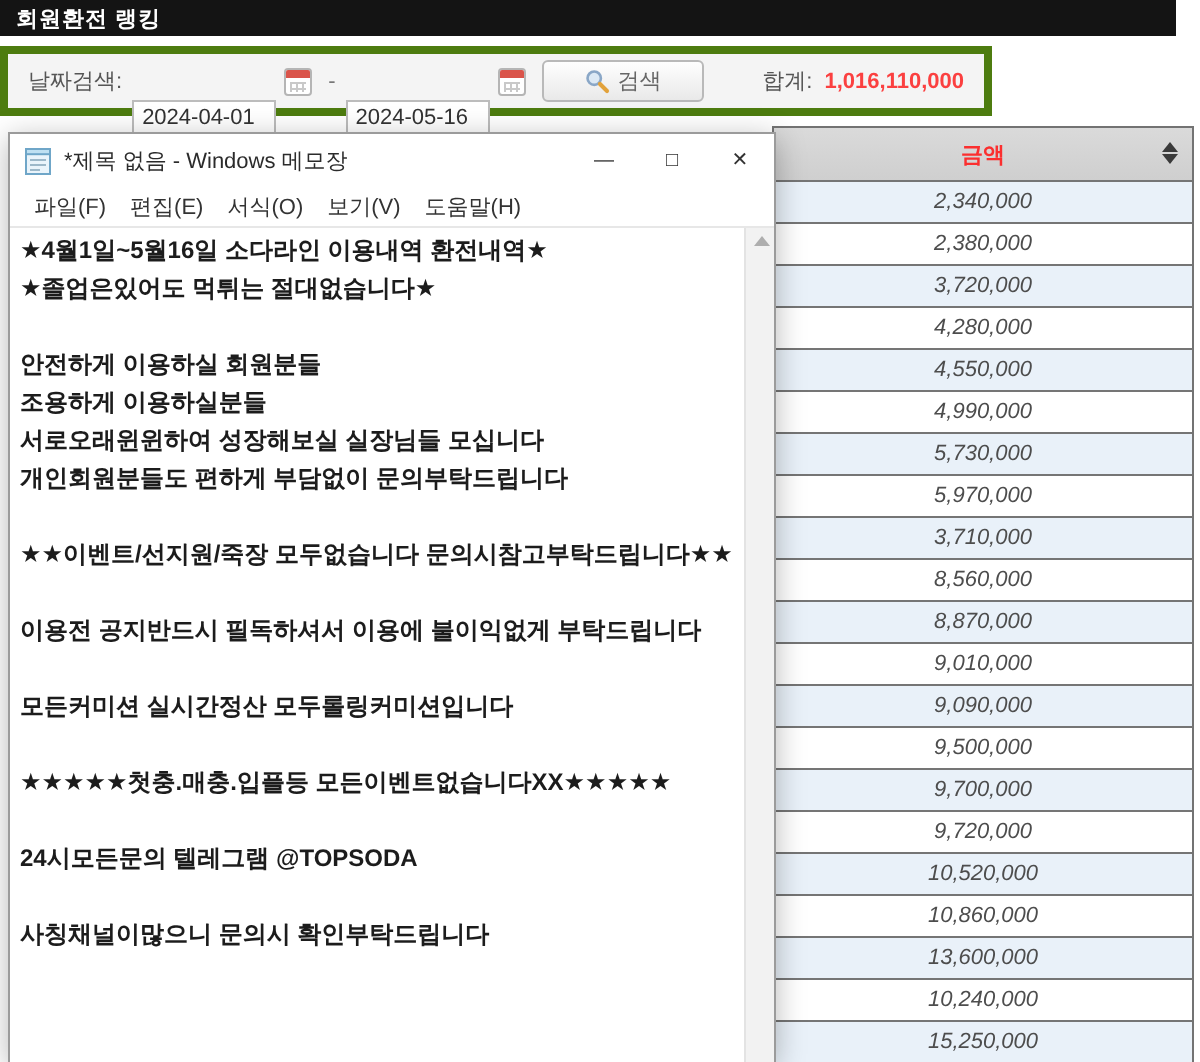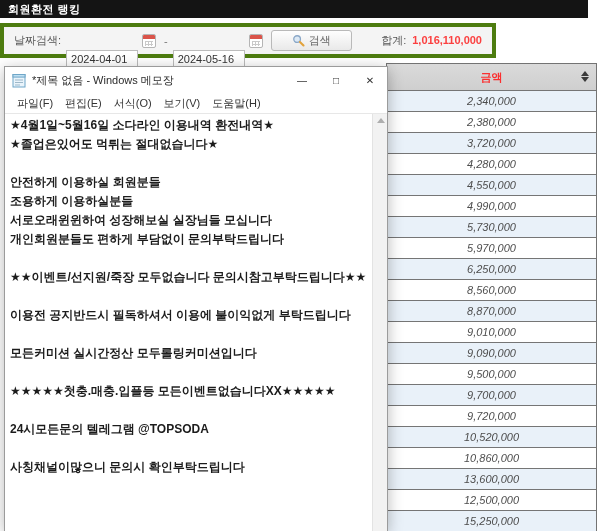--- a/index.html
+++ b/index.html
@@ -111,32 +111,32 @@
   </div>
   <div id="table-rows">
       <div class="t-row alt">2,340,000</div>
       <div class="t-row">2,380,000</div>
       <div class="t-row alt">3,720,000</div>
       <div class="t-row">4,280,000</div>
       <div class="t-row alt">4,550,000</div>
       <div class="t-row">4,990,000</div>
       <div class="t-row alt">5,730,000</div>
       <div class="t-row">5,970,000</div>
-      <div class="t-row alt">6,250,000</div>
+      <div class="t-row alt">3,710,000</div>
       <div class="t-row">8,560,000</div>
       <div class="t-row alt">8,870,000</div>
       <div class="t-row">9,010,000</div>
       <div class="t-row alt">9,090,000</div>
       <div class="t-row">9,500,000</div>
       <div class="t-row alt">9,700,000</div>
       <div class="t-row">9,720,000</div>
       <div class="t-row alt">10,520,000</div>
       <div class="t-row">10,860,000</div>
       <div class="t-row alt">13,600,000</div>
-      <div class="t-row">12,500,000</div>
+      <div class="t-row">10,240,000</div>
       <div class="t-row alt">15,250,000</div>
     </div>
 </div>
 
 <div class="notepad">
   <div class="np-titlebar">
     <svg class="np-icon" viewBox="0 0 14 15">
       <rect x="1" y="1.5" width="12" height="12.5" fill="#eaf4fb" stroke="#6fa6c8" stroke-width="1"></rect>
       <rect x="1" y="1.5" width="12" height="2.6" fill="#bfe0f2" stroke="#6fa6c8" stroke-width="1"></rect>
       <line x1="3" y1="7" x2="11" y2="7" stroke="#9db8c9" stroke-width="1"></line>

